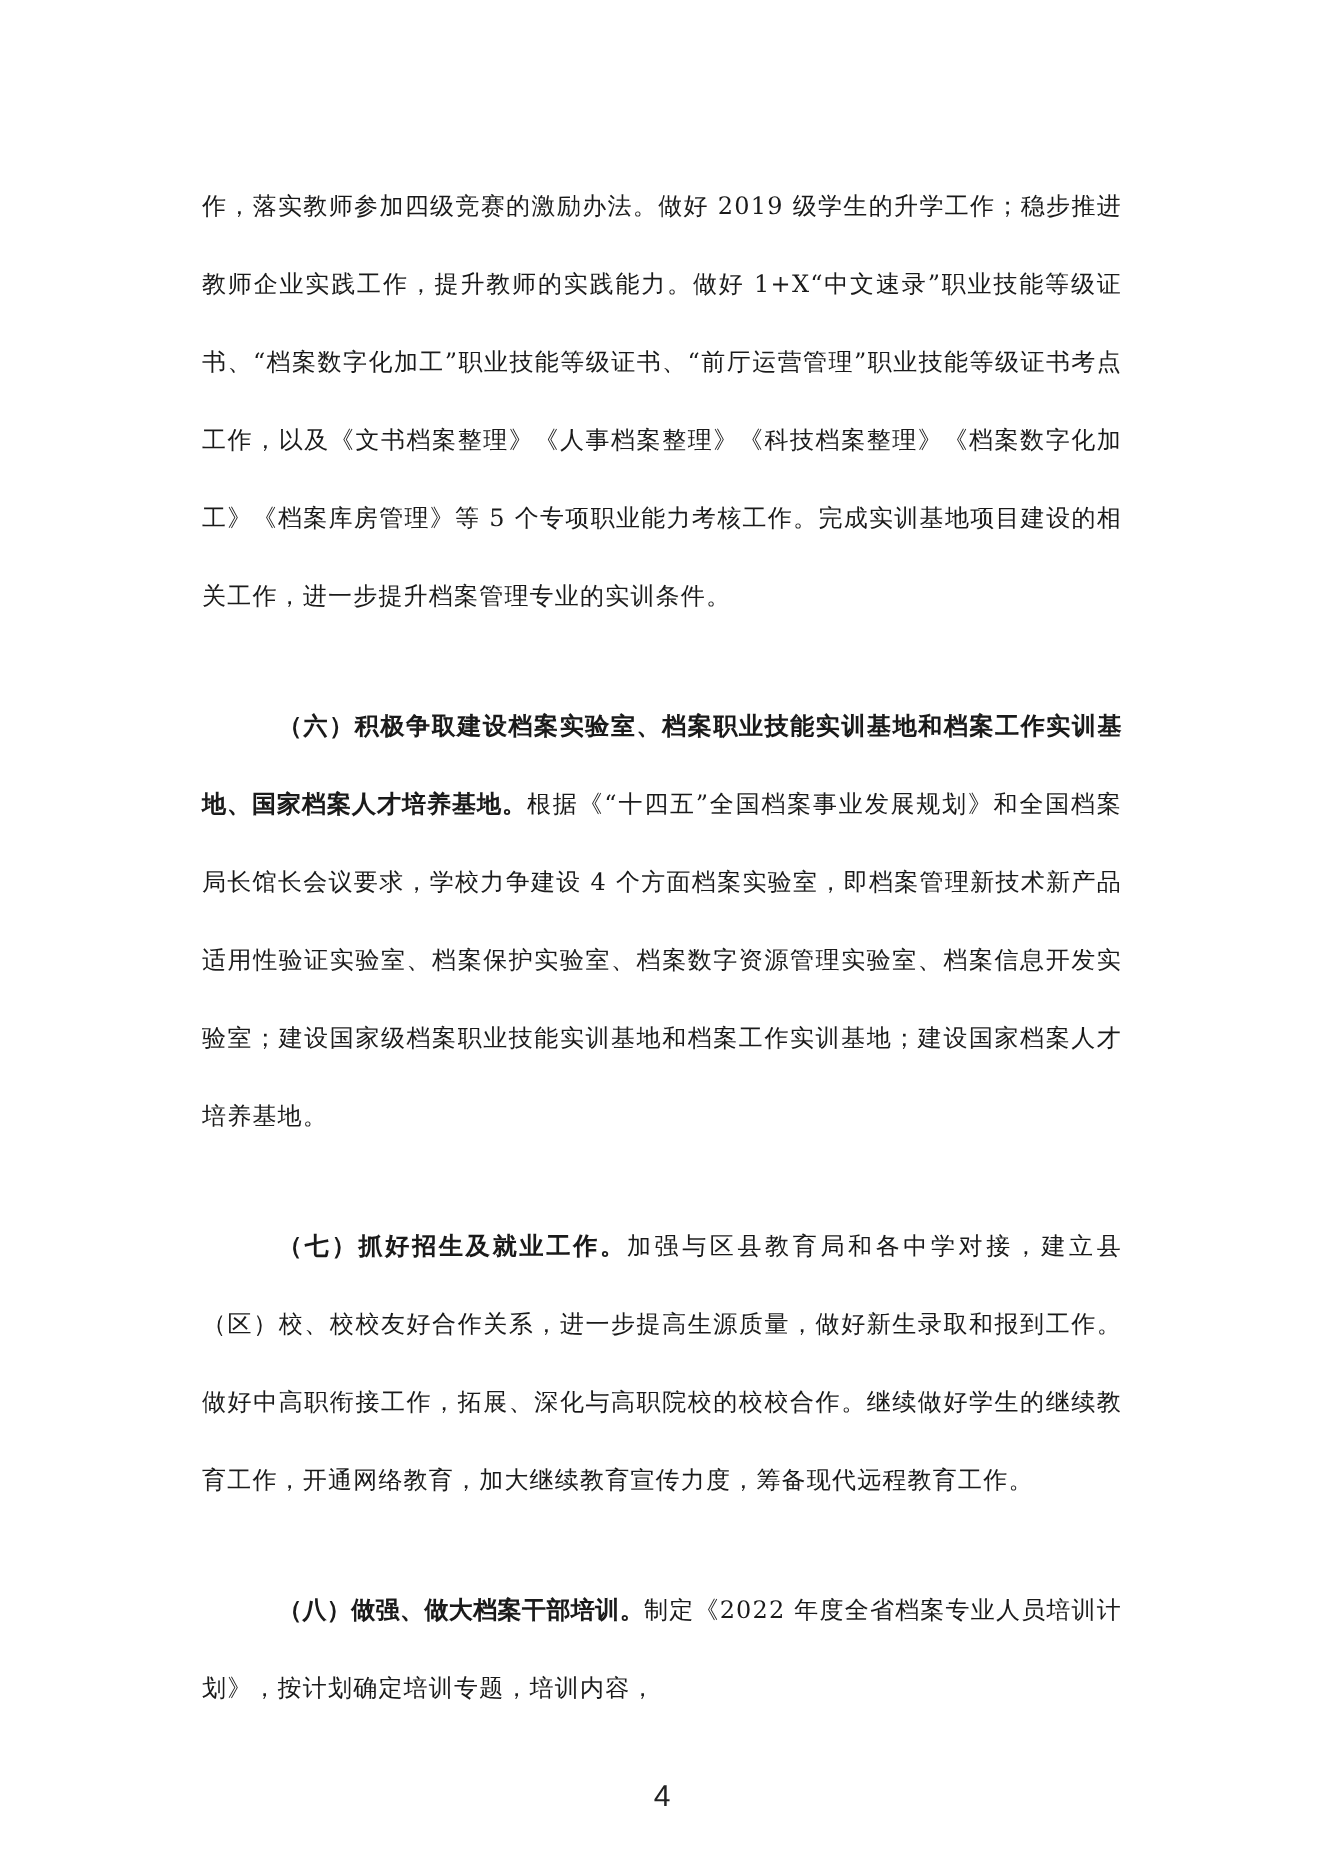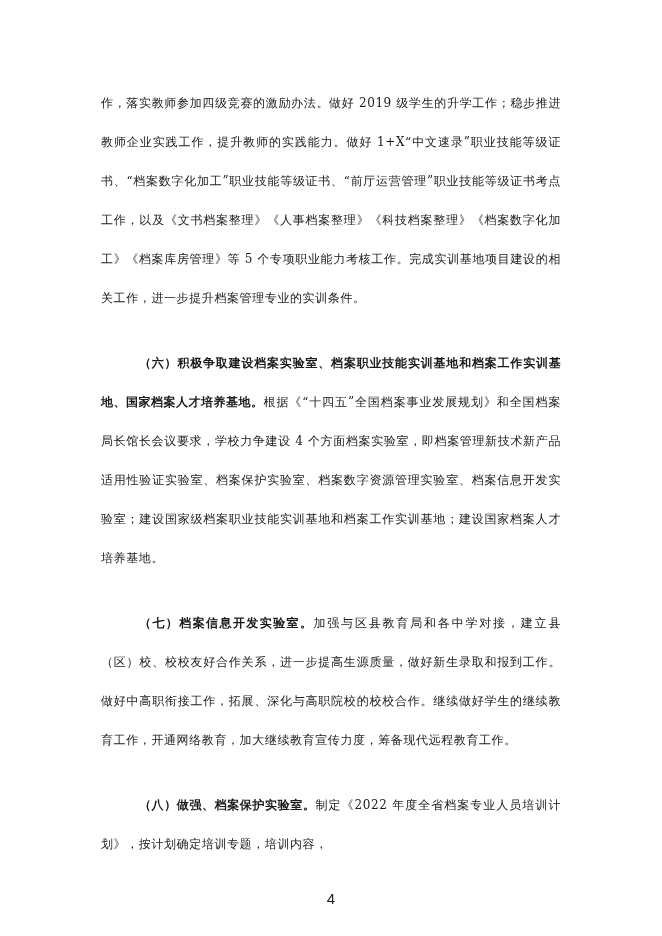--- a/index.html
+++ b/index.html
@@ -54,20 +54,20 @@
 <body>
 
 <div class="page">
   <p class="para">
     <span>作，落实教师参加四级竞赛的激励办法。做好 2019 级学生的升学工作；稳步推进教师企业实践工作，提升教师的实践能力。做好 1+X“中文速录”职业技能等级证书、“档案数字化加工”职业技能等级证书、“前厅运营管理”职业技能等级证书考点工作，以及《文书档案整理》《人事档案整理》《科技档案整理》《档案数字化加工》《档案库房管理》等 5 个专项职业能力考核工作。完成实训基地项目建设的相关工作，进一步提升档案管理专业的实训条件。</span>
   </p>
   <p class="para indent">
     <span class="bold">（六）积极争取建设档案实验室、档案职业技能实训基地和档案工作实训基地、国家档案人才培养基地。</span><span>根据《“十四五”全国档案事业发展规划》和全国档案局长馆长会议要求，学校力争建设 4 个方面档案实验室，即档案管理新技术新产品适用性验证实验室、档案保护实验室、档案数字资源管理实验室、档案信息开发实验室；建设国家级档案职业技能实训基地和档案工作实训基地；建设国家档案人才培养基地。</span>
   </p>
   <p class="para indent">
-    <span class="bold">（七）档案信息开发实验室。</span><span>加强与区县教育局和各中学对接，建立县（区）校、校校友好合作关系，进一步提高生源质量，做好新生录取和报到工作。做好中高职衔接工作，拓展、深化与高职院校的校校合作。继续做好学生的继续教育工作，开通网络教育，加大继续教育宣传力度，筹备现代远程教育工作。</span>
+    <span class="bold">（七）抓好招生及就业工作。</span><span>加强与区县教育局和各中学对接，建立县（区）校、校校友好合作关系，进一步提高生源质量，做好新生录取和报到工作。做好中高职衔接工作，拓展、深化与高职院校的校校合作。继续做好学生的继续教育工作，开通网络教育，加大继续教育宣传力度，筹备现代远程教育工作。</span>
   </p>
   <p class="para indent">
-    <span class="bold">（八）做强、档案保护实验室。</span><span>制定《2022 年度全省档案专业人员培训计划》，按计划确定培训专题，培训内容，</span>
+    <span class="bold">（八）做强、做大档案干部培训。</span><span>制定《2022 年度全省档案专业人员培训计划》，按计划确定培训专题，培训内容，</span>
   </p>
 </div>
 
 <div class="page-number">4</div>
 
 </body></html>

